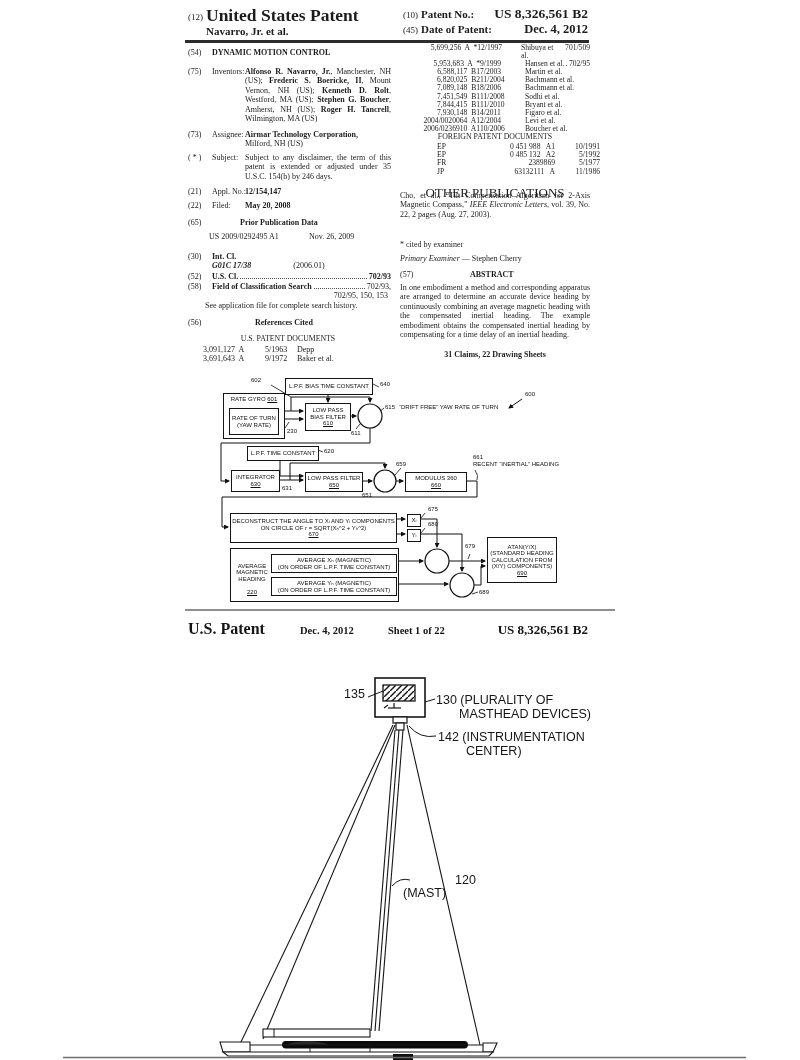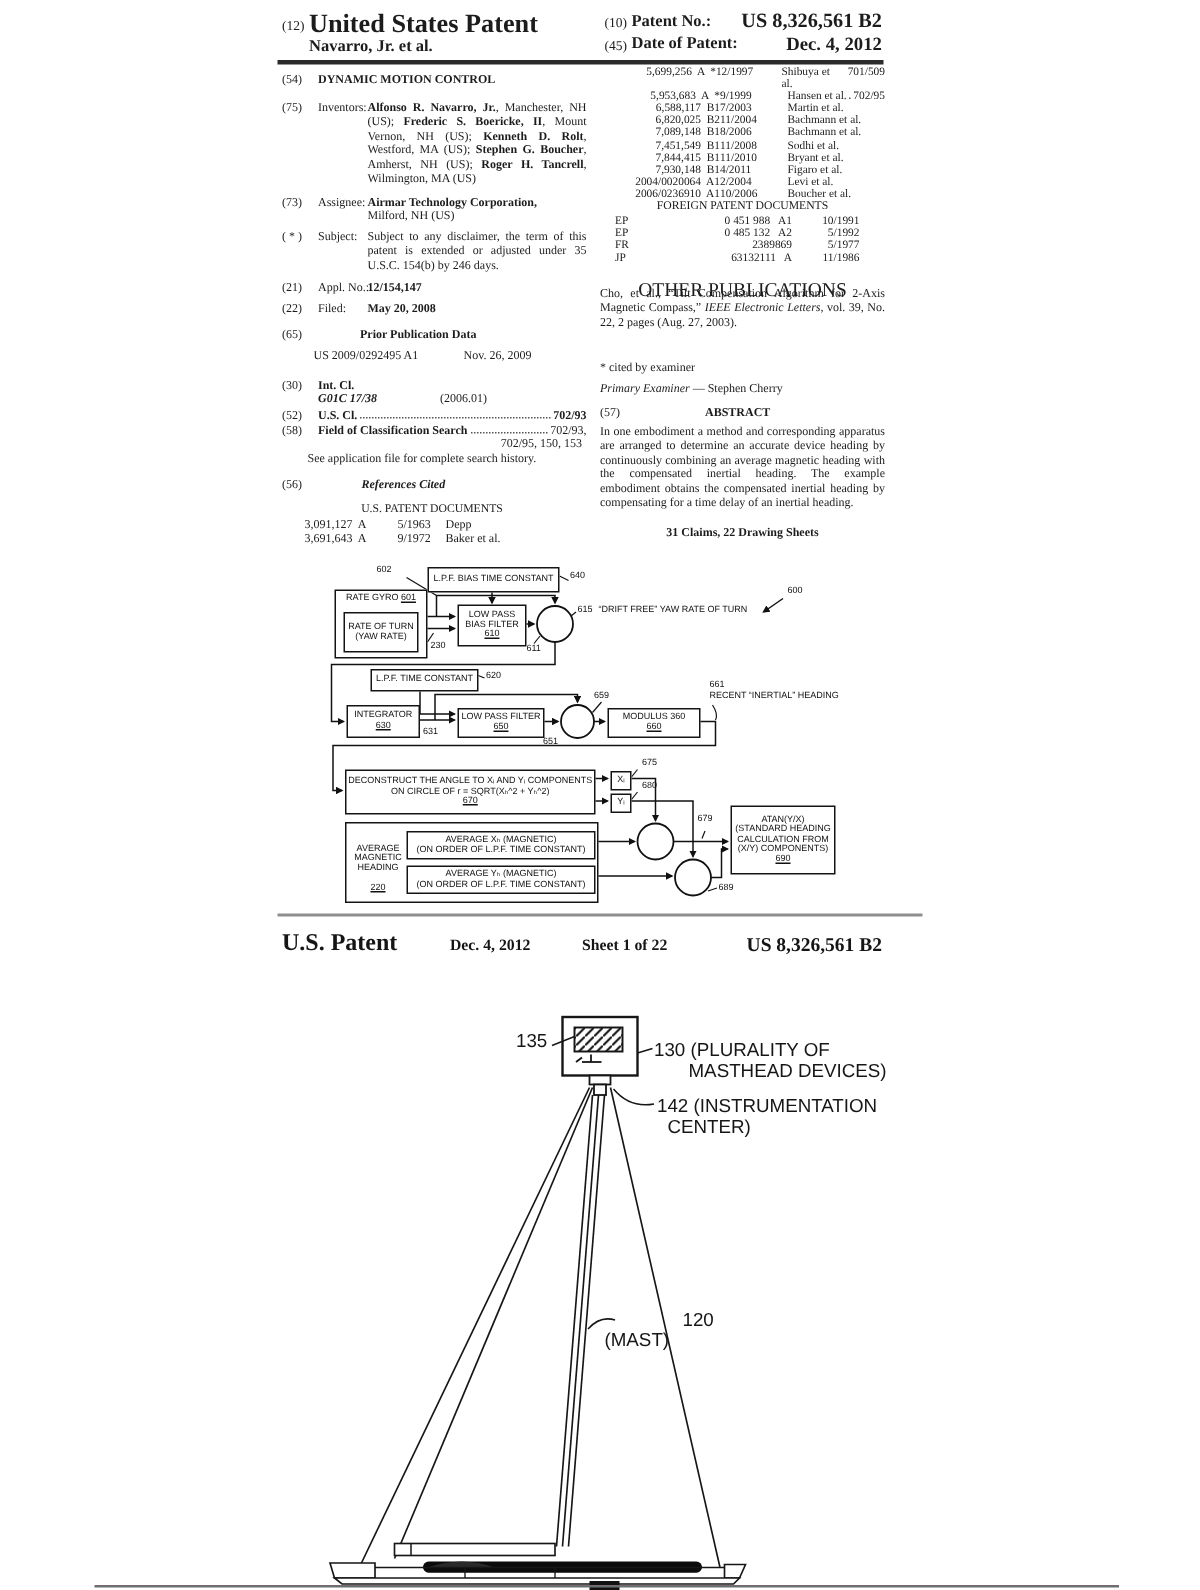--- a/index.html
+++ b/index.html
@@ -27,21 +27,21 @@
   .flexrow{display:flex;align-items:flex-end;}
   
   .prow{display:flex;line-height:8.1px;font-size:7.6px;}
   .pnum{width:80px;text-align:right;white-space:pre;}
   .pdate{width:38px;}
   .pname{margin-left:7px;}
   .pcls{}
   .lrow{display:flex;line-height:9px;}
   .lnum{width:62px;margin-left:18px;}
   .ldate{width:32px;}
-  .frow{display:flex;line-height:8.2px;font-size:7.6px;}
+  .frow{display:flex;line-height:8.2px;font-size:7.6px;margin-left:27px;}
   .fcc{width:30px;}
   .fnum{width:88px;text-align:right;white-space:pre;}
   .fdate{width:45px;text-align:right;}
   
   .diagram{position:absolute;left:185px;top:373px;width:412px;height:240px;}
   .diagram svg{position:absolute;left:0;top:0;z-index:1;}
   .dbox{position:absolute;border:1.2px solid #141414;background:#fff;z-index:2;
         display:flex;flex-direction:column;align-items:center;justify-content:center;
         text-align:center;font:6px/6.6px "Liberation Sans","DejaVu Sans",sans-serif;color:#111;}
   .dlab{position:absolute;z-index:3;font:6px/6.4px "Liberation Sans","DejaVu Sans",sans-serif;color:#111;white-space:nowrap;}
@@ -122,21 +122,21 @@
     <div class="sec flexrow" style="top:236px;">
       <span style="width:24px;margin-left:3px;">(58)</span>
       <span class="b">Field of Classification Search</span>
       <span class="leader"></span>
       <span>702/93,</span>
     </div>
     <div class="sec rt" style="top:245px;width:203px;">702/95, 150, 153</div>
     <div class="sec" style="top:255px;left:20px;">See application file for complete search history.</div>
     <div class="sec" style="top:272px;">
       <span class="num">(56)</span>
-      <span class="abs b" style="left:56px;font-style:italic;">References Cited</span>
+      <span class="abs b" style="left:70px;">References Cited</span>
     </div>
     <div class="sec ctr" style="top:288px;font-size:7.8px;">U.S. PATENT DOCUMENTS</div>
     <div class="sec" style="top:299px;">
       <div class="lrow">
         <span class="lnum" style="white-space:pre">3,091,127  A</span>
         <span class="ldate">5/1963</span>
         <span>Depp</span>
       </div>
       <div class="lrow">
         <span class="lnum" style="white-space:pre">3,691,643  A</span>
@@ -427,17 +427,17 @@
     <path d="M250,390 v7 M310,390 v7" stroke="#161616" stroke-width="0.9"></path>
     <rect x="333" y="399" width="20" height="6" fill="#111"></rect>
 
     <path d="M3,402.5 H686" stroke="#6e6e6e" stroke-width="1.6"></path>
   </svg>
 
   <div class="figlab" style="left:344px;top:687px;">135</div>
   <div class="figlab" style="left:436px;top:693px;">130 (PLURALITY OF</div>
   <div class="figlab" style="left:459px;top:707px;">MASTHEAD DEVICES)</div>
   <div class="figlab" style="left:438px;top:730px;">142 (INSTRUMENTATION</div>
-  <div class="figlab" style="left:445px;top:744px;">CENTER)</div>
+  <div class="figlab" style="left:466px;top:744px;">CENTER)</div>
   <div class="figlab" style="left:412px;top:873px;margin-left:43px;">120</div>
   <div class="figlab" style="left:403px;top:886px;">(MAST)</div>
 
 </div>
 
 </body></html>

